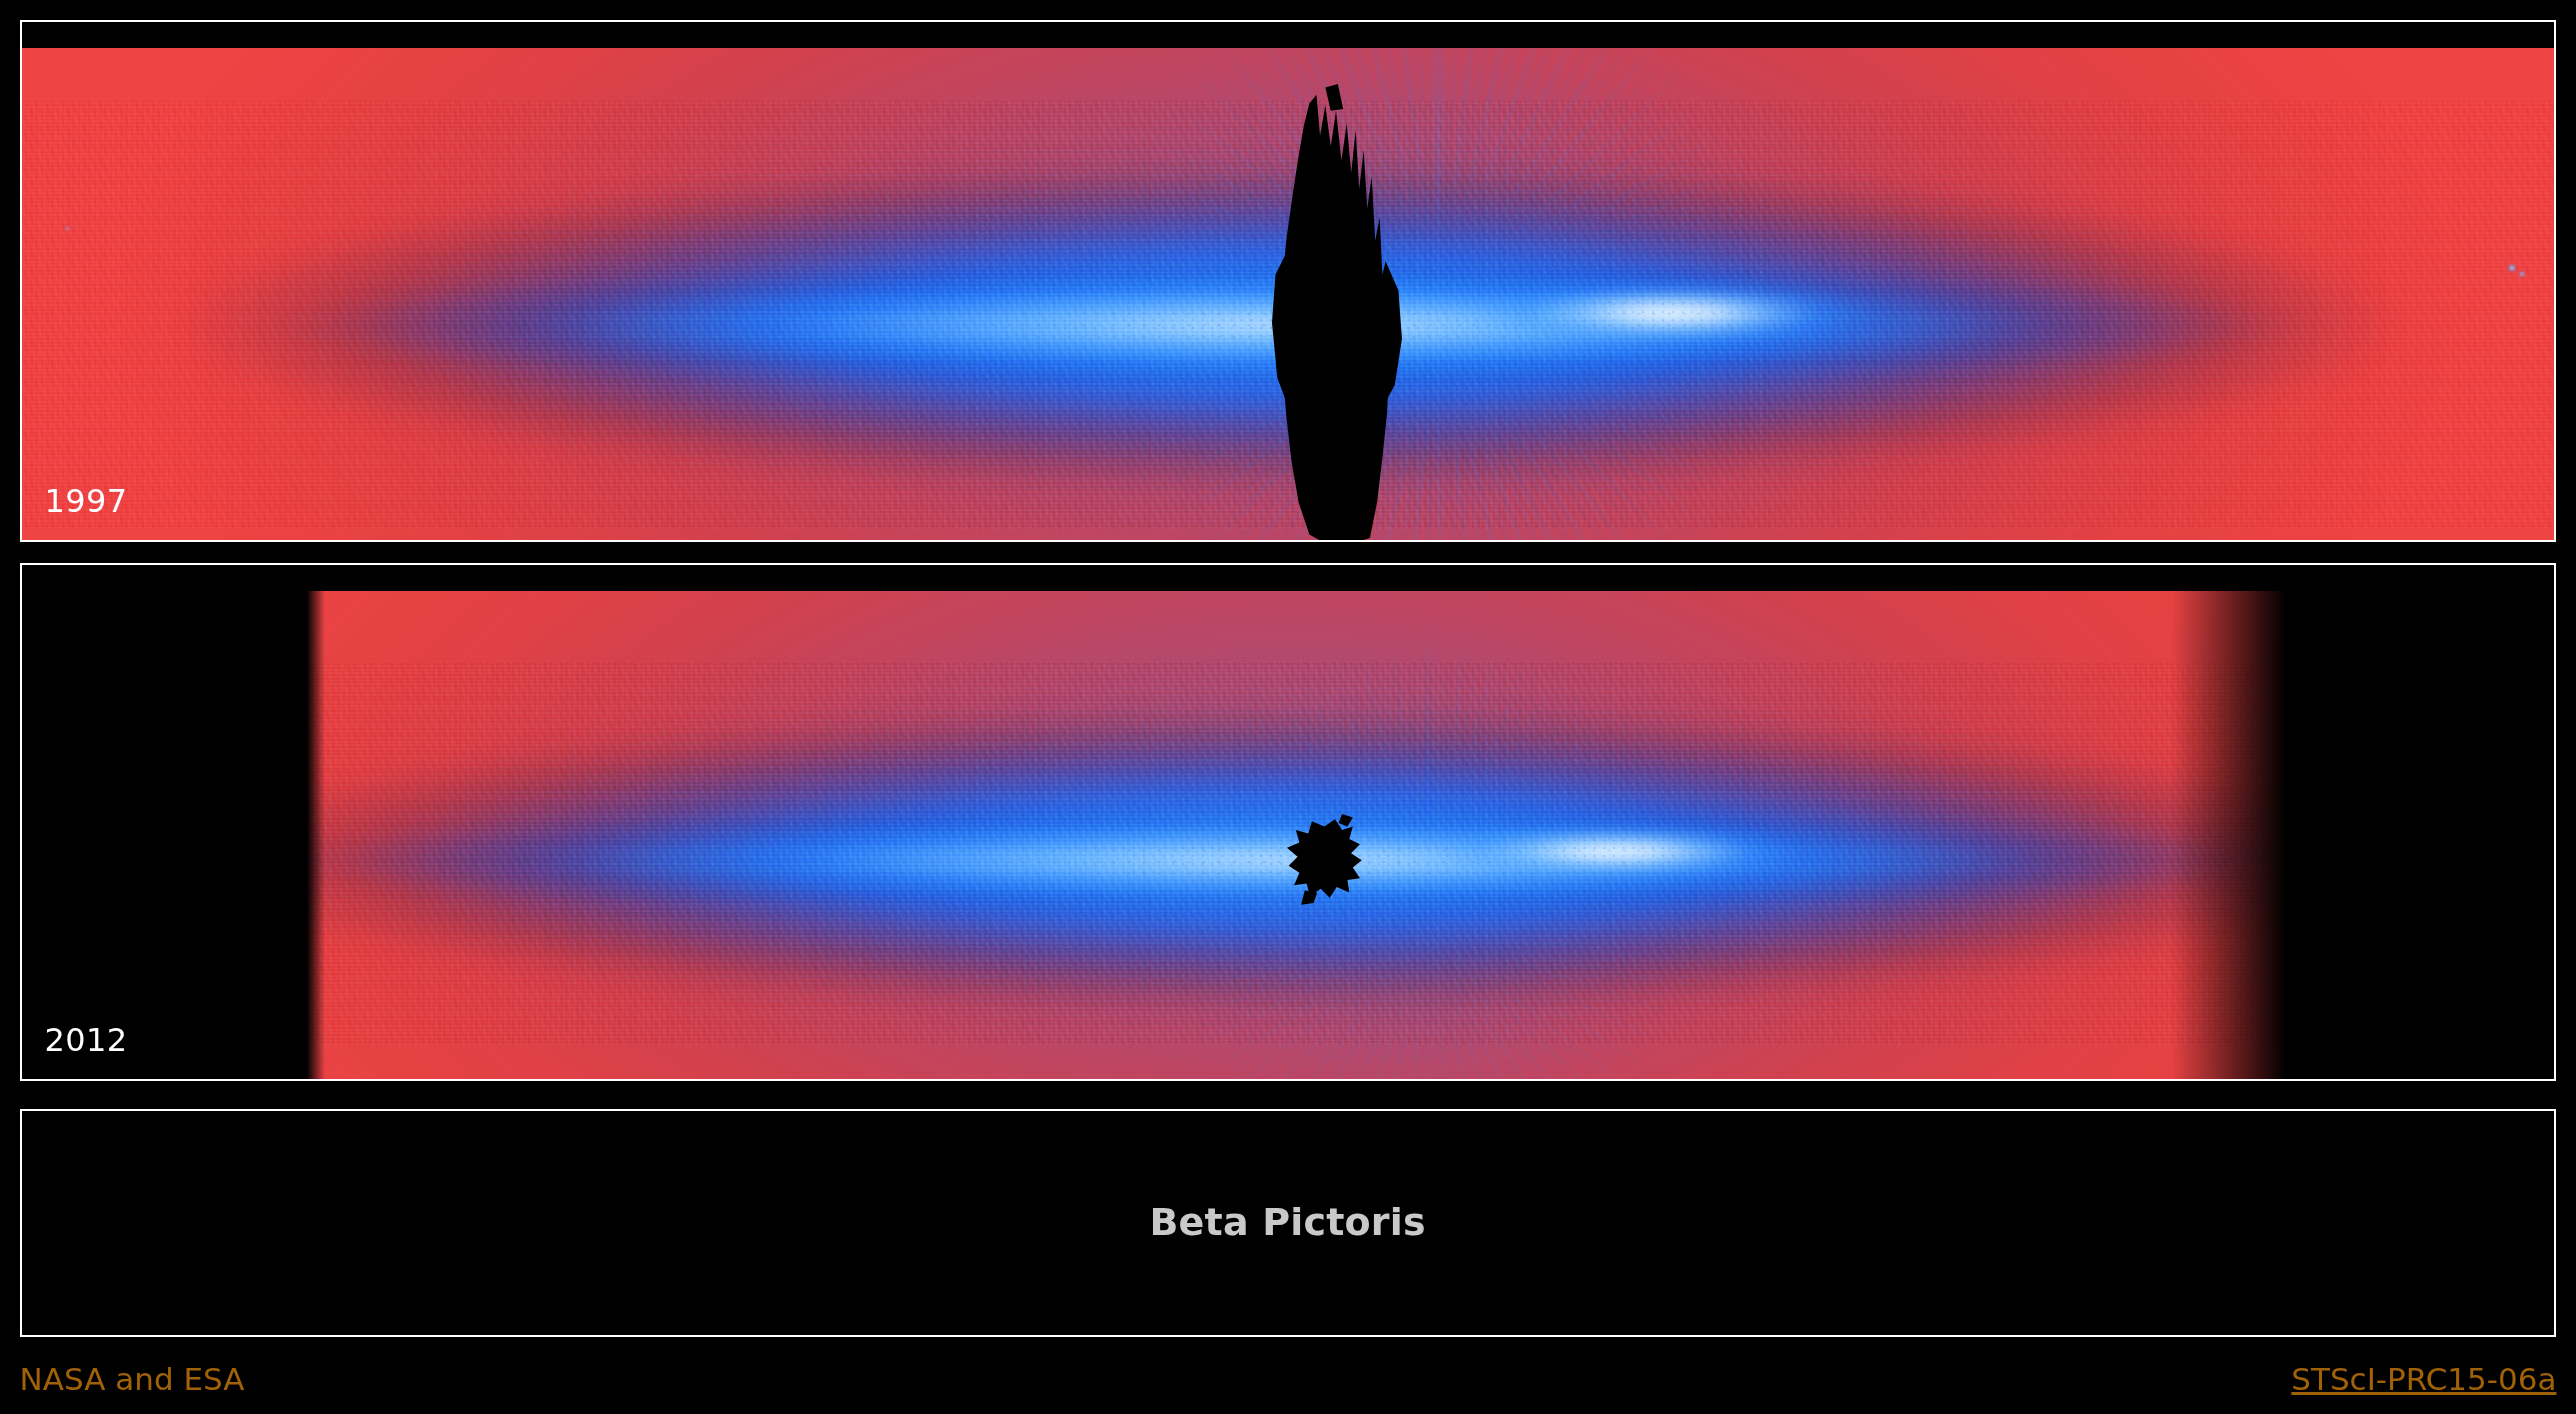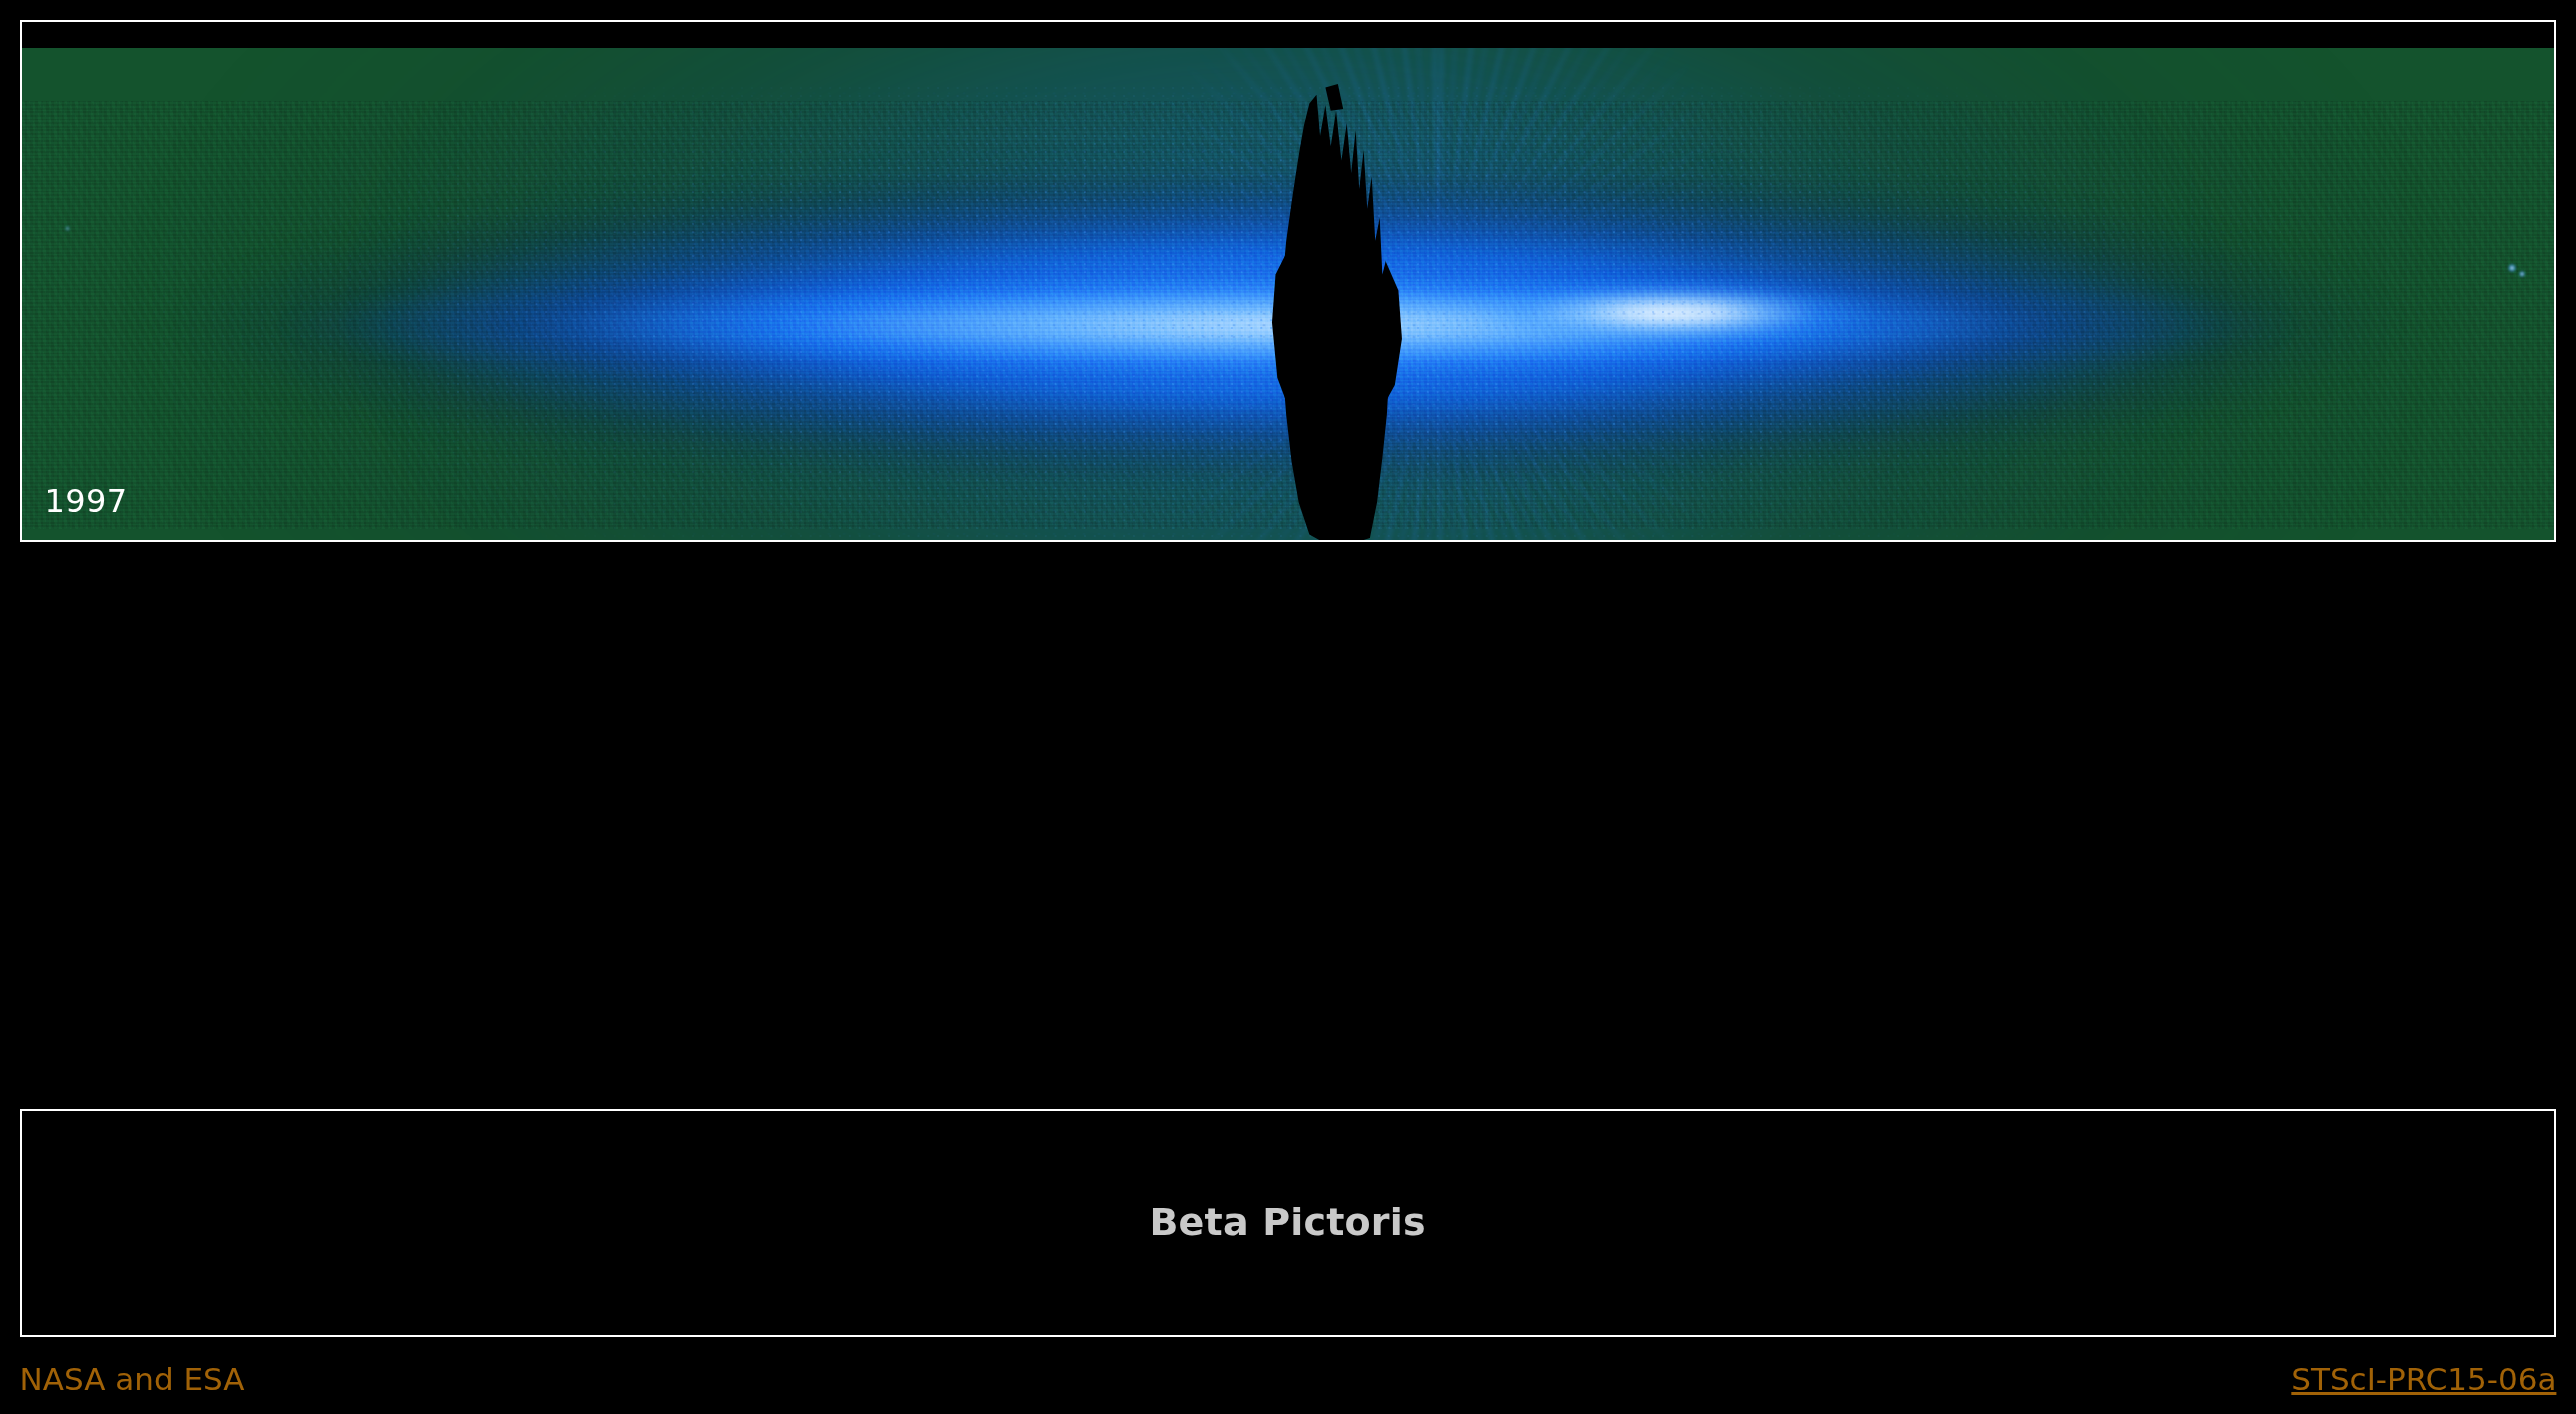--- a/index.html
+++ b/index.html
@@ -16,21 +16,21 @@
     position:absolute;
     border:2.7px solid #ffffff;
     background:#000000;
     overflow:hidden;
     box-sizing:border-box;
   }
   #panel-1997{left:19.6px;top:19.6px;width:2536px;height:522px;}
   #panel-2012{left:19.6px;top:563px;width:2536px;height:518px;}
   #panel-caption{left:19.6px;top:1109px;width:2536px;height:228px;}
 
-  .sky{position:absolute;inset:0;overflow:hidden;background:#14532d;margin-top:26px;}
+  .sky{position:absolute;inset:0;overflow:hidden;background:#ef4444;margin-top:26px;}
 
   
   .layer{position:absolute;pointer-events:none;}
 
   
   .halo{
     left:0;width:100%;
     background:
       radial-gradient(ellipse 46% 78% at 50% 50%,
         rgba(30,120,255,0.40) 0%,
@@ -219,20 +219,49 @@
           <path fill="#000000" d="M 30 186 L 16 214 L 12 268 L 18 330 L 30 362 Z"></path>
           <path fill="#000000" d="M 140 200 L 154 232 L 158 286 L 150 338 L 138 360 Z"></path>
           <path fill="#000000" d="M 86 0 L 92 28 L 78 30 L 72 4 Z"></path>
         </svg>
       </div>
 
       <span class="year-label" id="year-1997">1997</span>
     </div>
   </div>
 
+  <div class="panel" id="panel-2012">
+    <div class="sky">
+
+      <div class="layer halo" style="top:-116px;height:731px;"></div>
+      <div class="layer streaks" style="left:1149px;top:27px;width:517px;height:624px;"></div>
+      <div class="layer midplane" style="top:116px;height:303px;"></div>
+      <div class="layer spine" style="top:212px;height:114px;"></div>
+      <div class="layer knot" style="left:1417px;top:233px;width:383px;height:55px;"></div>
+      <div class="layer grain" style="top:53px;height:419px;"></div>
+      <div class="layer speckle" style="top:71px;height:383px;"></div>
+
+      <div class="fov-left" style="width:303px;"></div>
+      <div class="fov-right" style="width:383px;"></div>
+
+      <div class="occulter" style="left:1256px;top:223px;">
+        <svg width="98" height="98" viewBox="0 0 110 110" aria-hidden="true">
+          <path fill="#000000" d="
+            M 38 8 L 52 14 L 64 6 L 72 18 L 84 14 L 80 28 L 92 34
+            L 82 44 L 94 52 L 84 60 L 92 72 L 78 74 L 80 88 L 66 82
+            L 58 94 L 48 84 L 36 92 L 32 78 L 18 80 L 24 66 L 12 58
+            L 22 48 L 10 38 L 24 32 L 20 18 L 34 22 Z"></path>
+          <path fill="#000000" d="M 30 86 L 26 102 L 40 100 L 44 88 Z"></path>
+          <path fill="#000000" d="M 72 0 L 84 4 L 78 14 L 68 10 Z"></path>
+        </svg>
+      </div>
+
+      <span class="year-label" id="year-2012">2012</span>
+    </div>
+  </div>
 
   <div class="panel" id="panel-caption">
     <div class="caption-inner">
       <div class="caption-title">Beta Pictoris</div>
     </div>
   </div>
 
   <div class="credit" id="credit-left">NASA and ESA</div>
   <div class="credit" id="credit-right">STScI-PRC15-06a</div>
 

